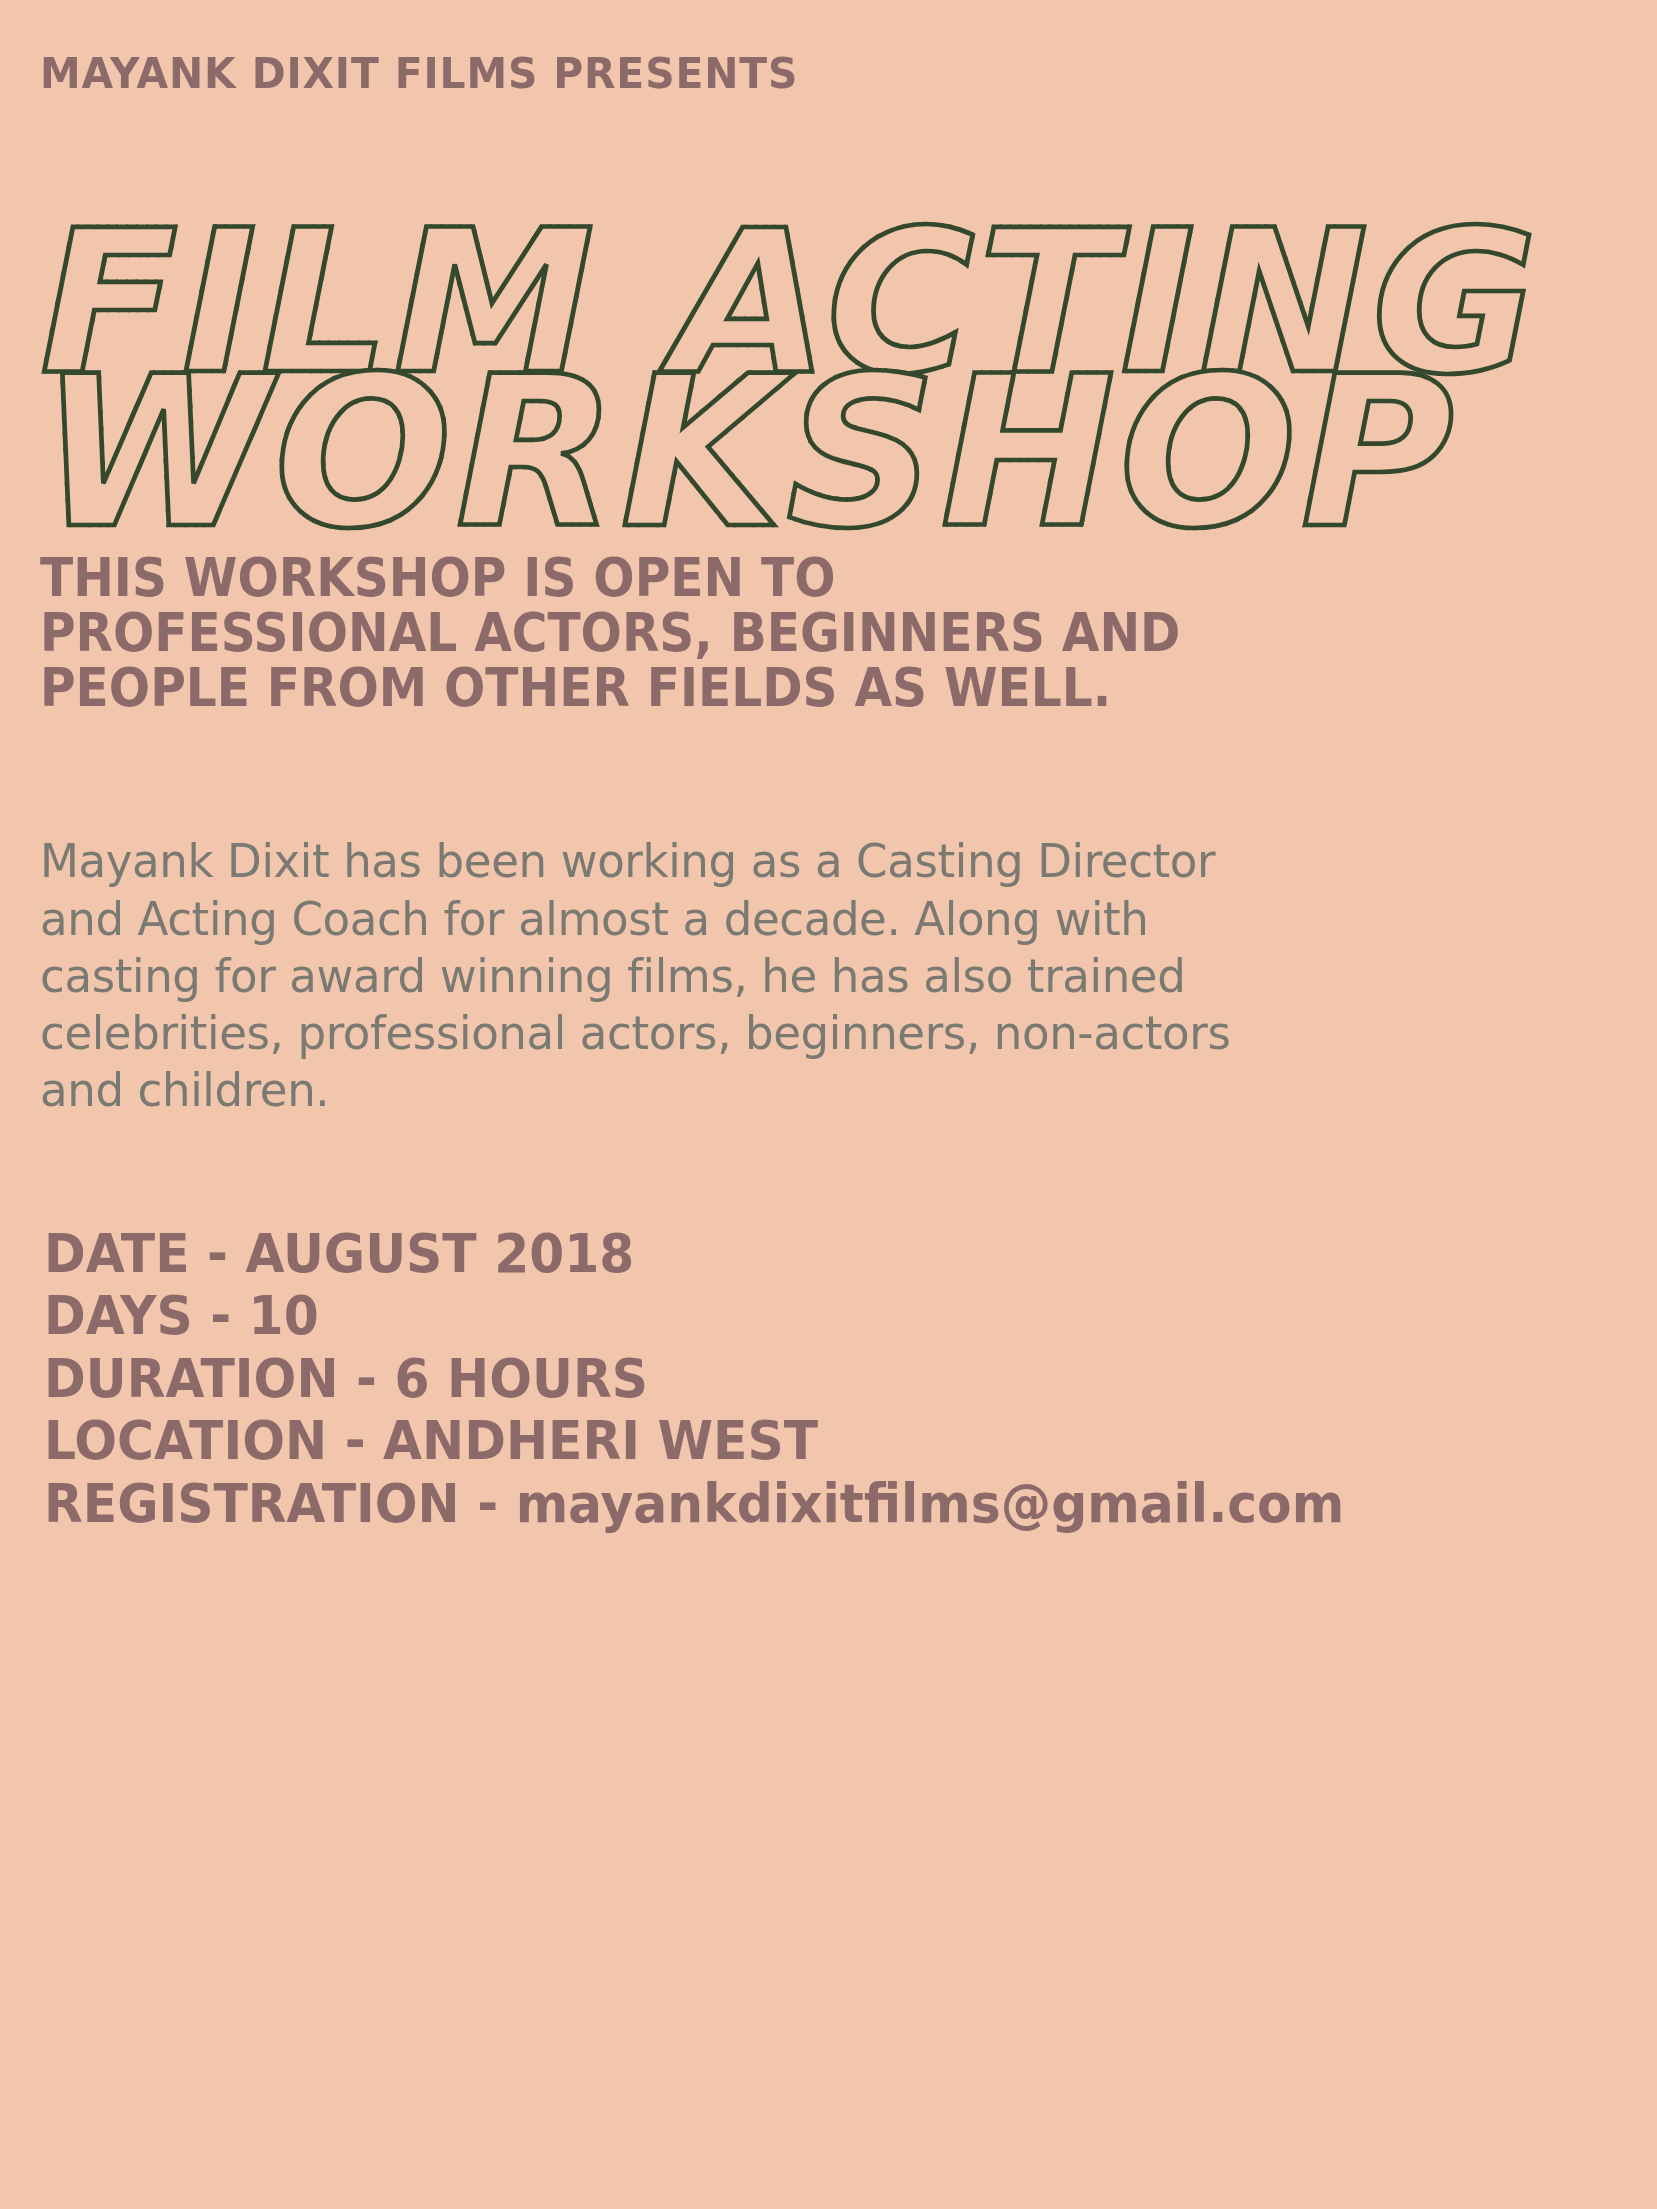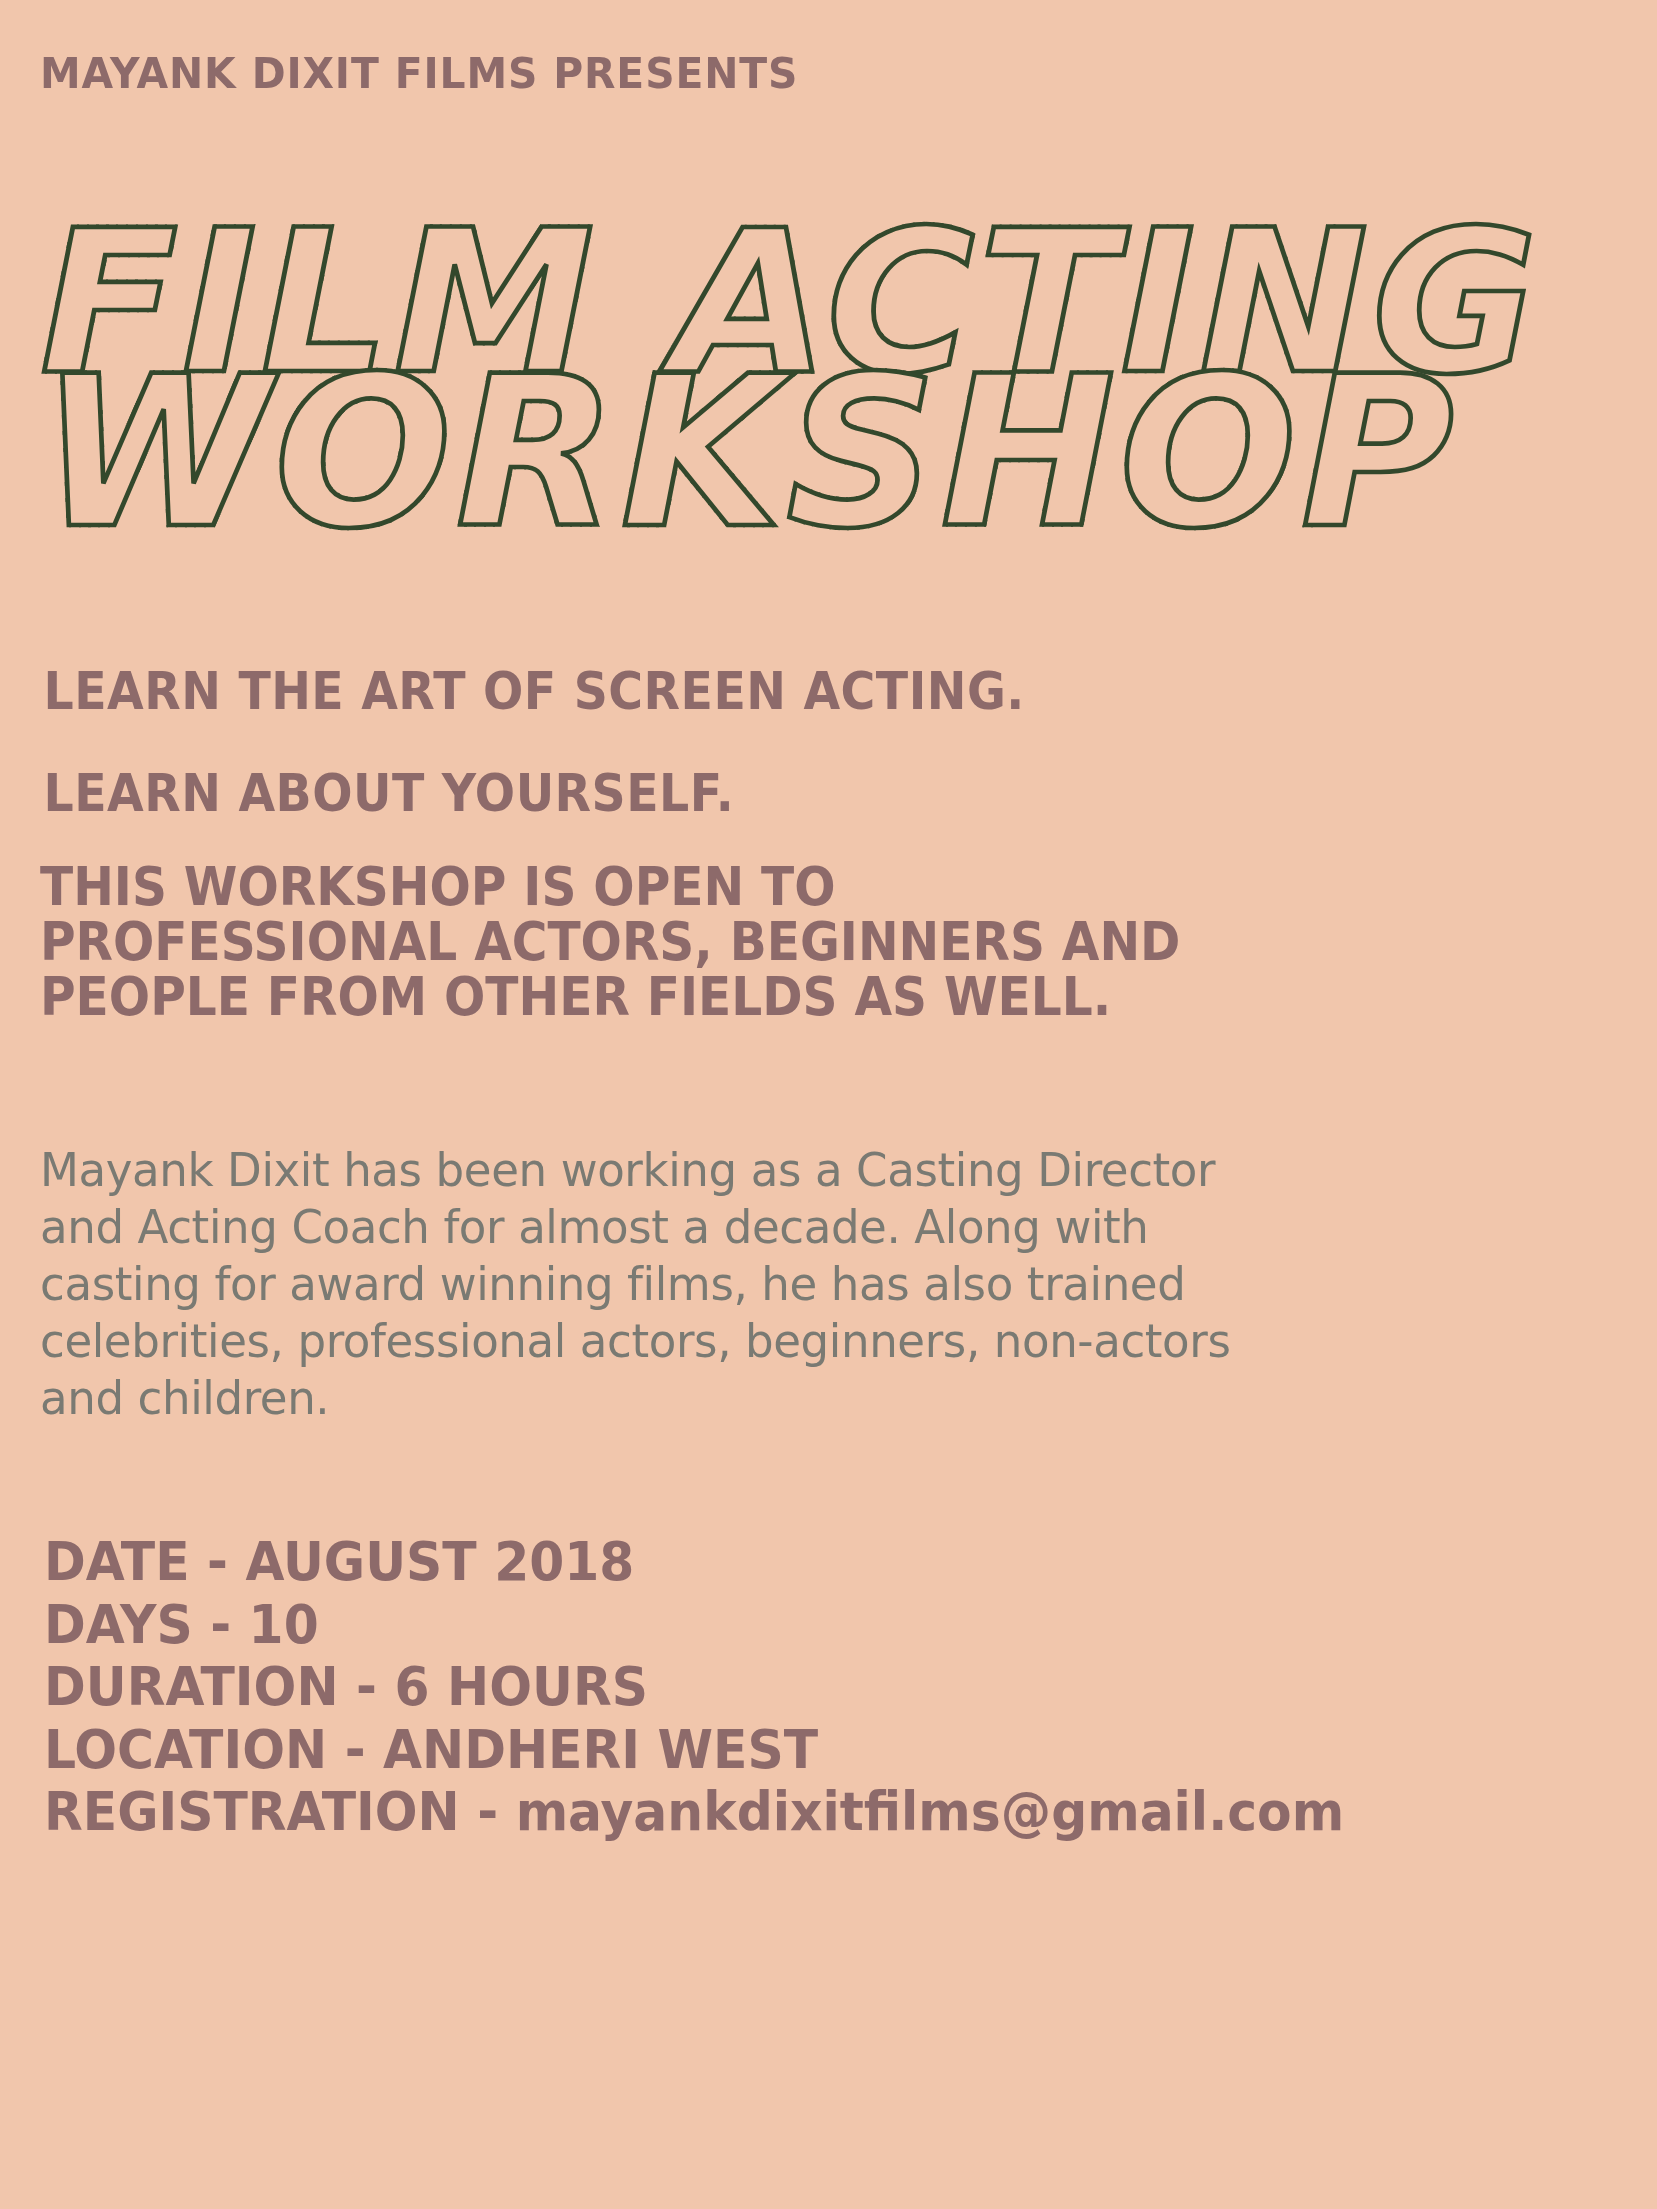--- a/index.html
+++ b/index.html
@@ -140,24 +140,20 @@
 
 <div class="poster">
 
   <div class="presents">MAYANK DIXIT FILMS PRESENTS</div>
 
   <div class="title-block">
     <div class="title-line title-line-1">FILM ACTING</div>
     <div class="title-line title-line-2">WORKSHOP</div>
   </div>
 
-  <div class="taglines">
-    <div class="tagline">LEARN THE ART OF SCREEN ACTING.</div>
-    <div class="tagline small-gap">LEARN ABOUT YOURSELF.</div>
-  </div>
 
   <div class="open-to">THIS WORKSHOP IS OPEN TO PROFESSIONAL ACTORS, BEGINNERS AND PEOPLE FROM OTHER FIELDS AS WELL.</div>
 
   <div class="bio">Mayank Dixit has been working as a Casting Director and Acting Coach for almost a decade. Along with casting for award winning films, he has also trained celebrities, professional actors, beginners, non-actors and children.</div>
 
   <div class="details">
     <div class="detail-row">
       <span>DATE - </span><span>AUGUST 2018</span>
     </div>
     <div class="detail-row">

